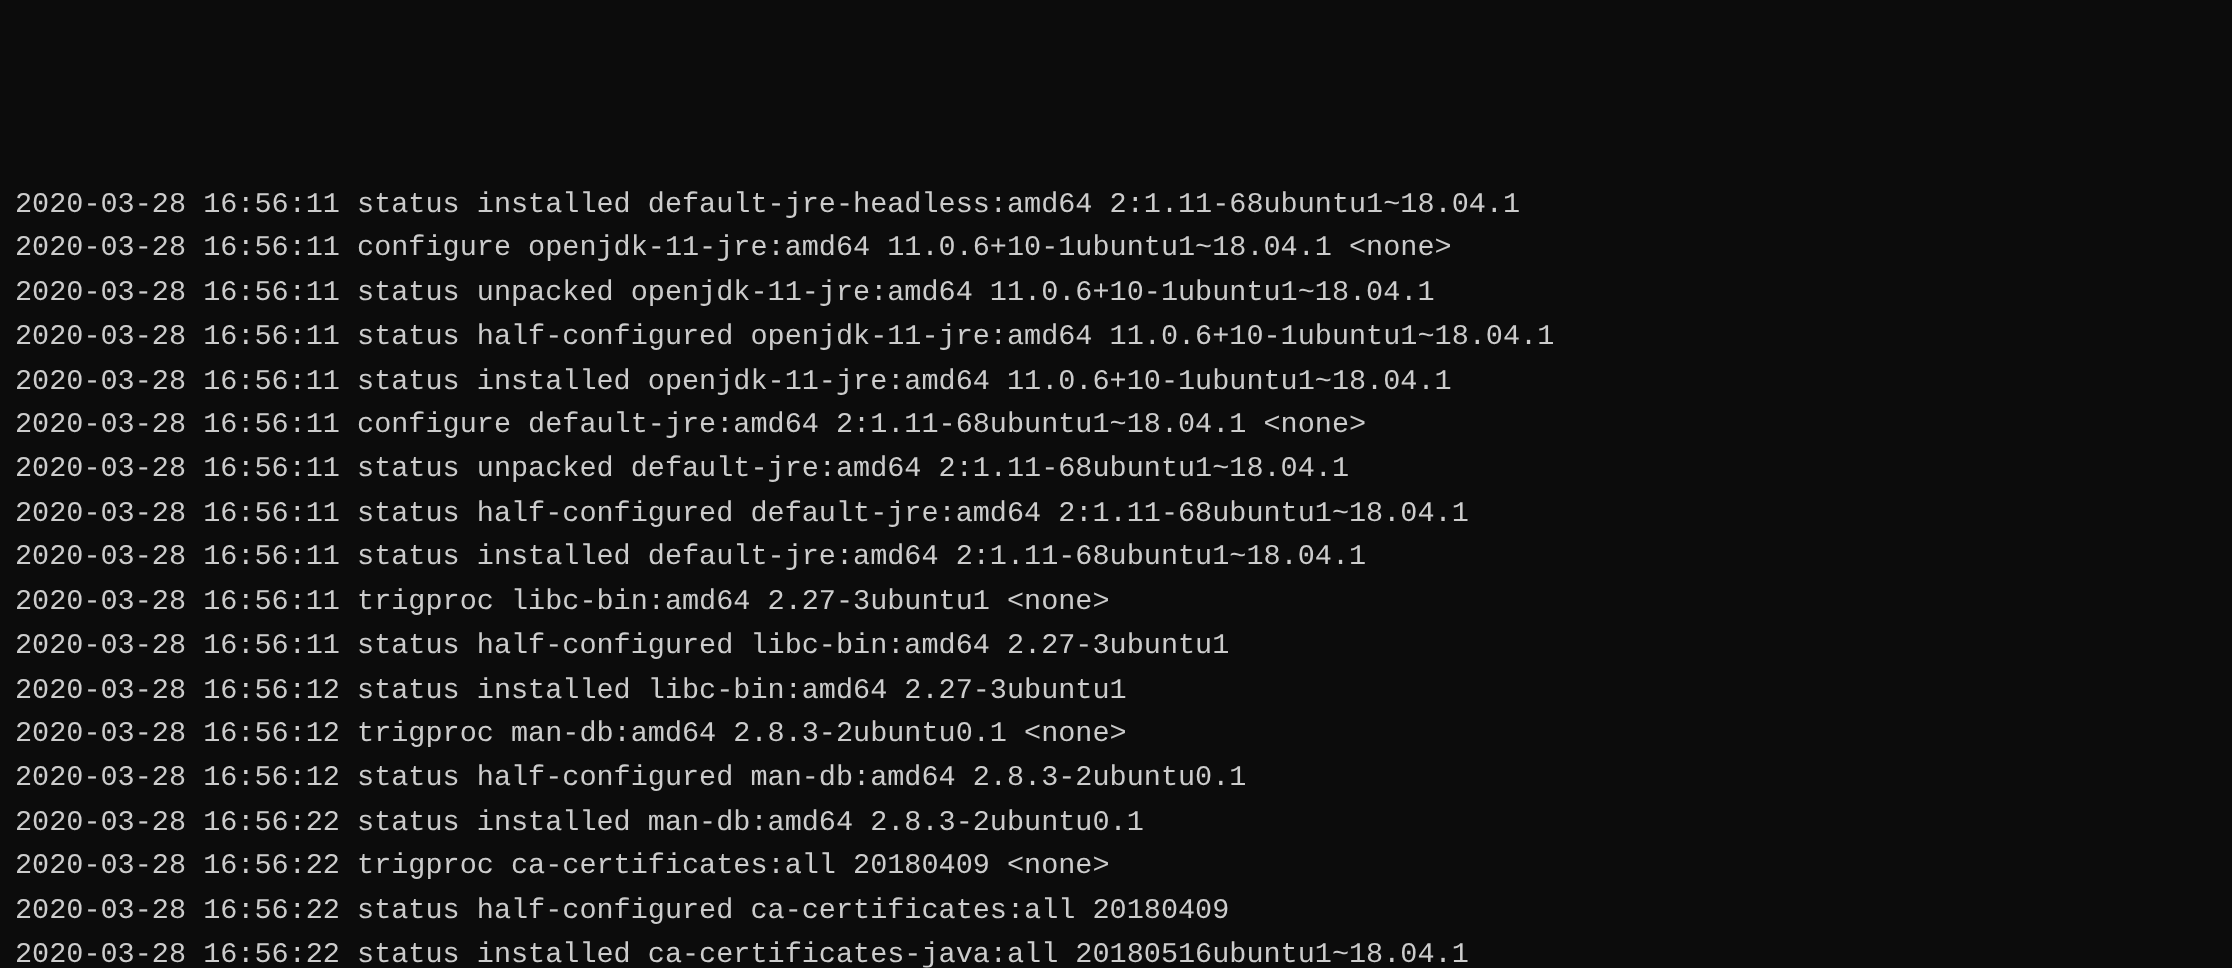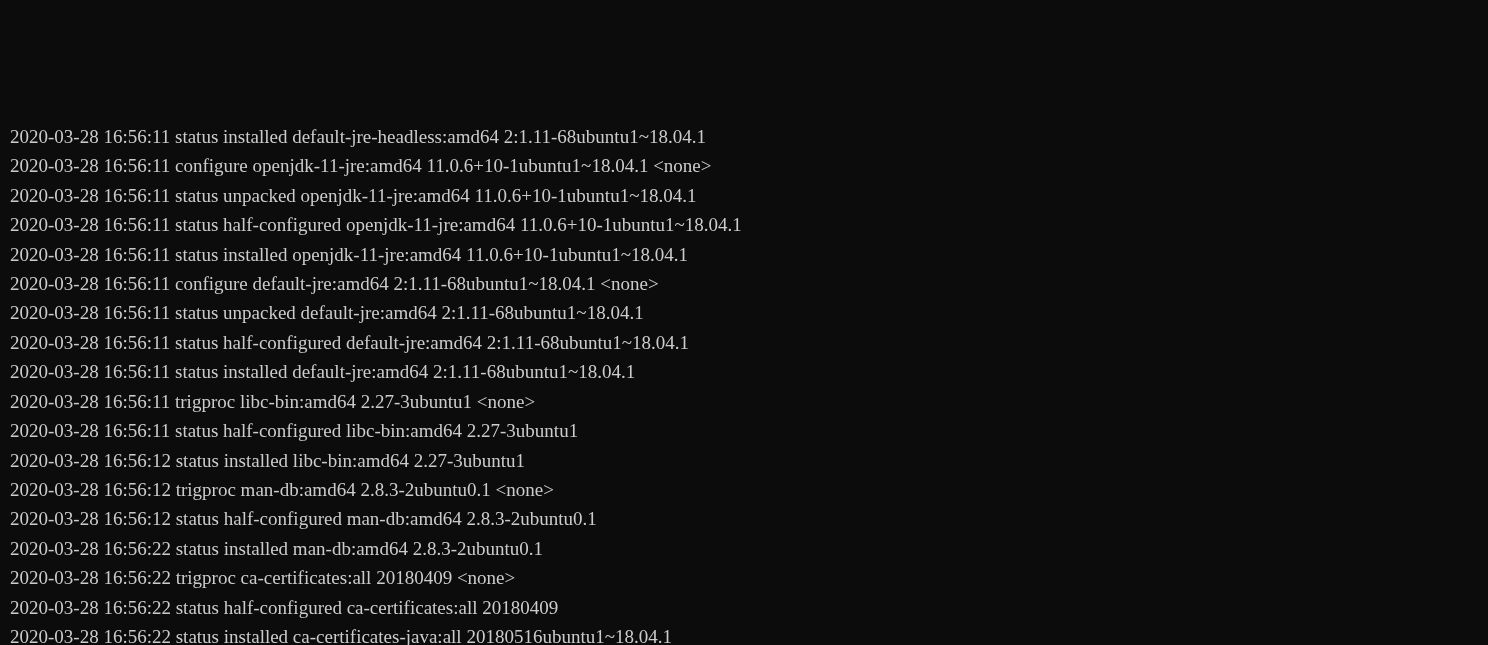--- a/index.html
+++ b/index.html
@@ -14,21 +14,20 @@
       font-size: 19px;
       line-height: 1.55;
       padding: 4px 10px;
       white-space: pre;
       overflow-x: auto;
       width: 1488px;
       height: 645px;
     }
     .log-line {
       display: block;
-      font-family: Liberation Serif, serif;
     }
   </style>
 </head>
 <body>
 
 
 
 <div><span class="log-line">2020-03-28 16:56:11 status installed default-jre-headless:amd64 2:1.11-68ubuntu1~18.04.1</span><span class="log-line">2020-03-28 16:56:11 configure openjdk-11-jre:amd64 11.0.6+10-1ubuntu1~18.04.1 &lt;none&gt;</span><span class="log-line">2020-03-28 16:56:11 status unpacked openjdk-11-jre:amd64 11.0.6+10-1ubuntu1~18.04.1</span><span class="log-line">2020-03-28 16:56:11 status half-configured openjdk-11-jre:amd64 11.0.6+10-1ubuntu1~18.04.1</span><span class="log-line">2020-03-28 16:56:11 status installed openjdk-11-jre:amd64 11.0.6+10-1ubuntu1~18.04.1</span><span class="log-line">2020-03-28 16:56:11 configure default-jre:amd64 2:1.11-68ubuntu1~18.04.1 &lt;none&gt;</span><span class="log-line">2020-03-28 16:56:11 status unpacked default-jre:amd64 2:1.11-68ubuntu1~18.04.1</span><span class="log-line">2020-03-28 16:56:11 status half-configured default-jre:amd64 2:1.11-68ubuntu1~18.04.1</span><span class="log-line">2020-03-28 16:56:11 status installed default-jre:amd64 2:1.11-68ubuntu1~18.04.1</span><span class="log-line">2020-03-28 16:56:11 trigproc libc-bin:amd64 2.27-3ubuntu1 &lt;none&gt;</span><span class="log-line">2020-03-28 16:56:11 status half-configured libc-bin:amd64 2.27-3ubuntu1</span><span class="log-line">2020-03-28 16:56:12 status installed libc-bin:amd64 2.27-3ubuntu1</span><span class="log-line">2020-03-28 16:56:12 trigproc man-db:amd64 2.8.3-2ubuntu0.1 &lt;none&gt;</span><span class="log-line">2020-03-28 16:56:12 status half-configured man-db:amd64 2.8.3-2ubuntu0.1</span><span class="log-line">2020-03-28 16:56:22 status installed man-db:amd64 2.8.3-2ubuntu0.1</span><span class="log-line">2020-03-28 16:56:22 trigproc ca-certificates:all 20180409 &lt;none&gt;</span><span class="log-line">2020-03-28 16:56:22 status half-configured ca-certificates:all 20180409</span><span class="log-line">2020-03-28 16:56:22 status installed ca-certificates-java:all 20180516ubuntu1~18.04.1</span></div>
 
 

